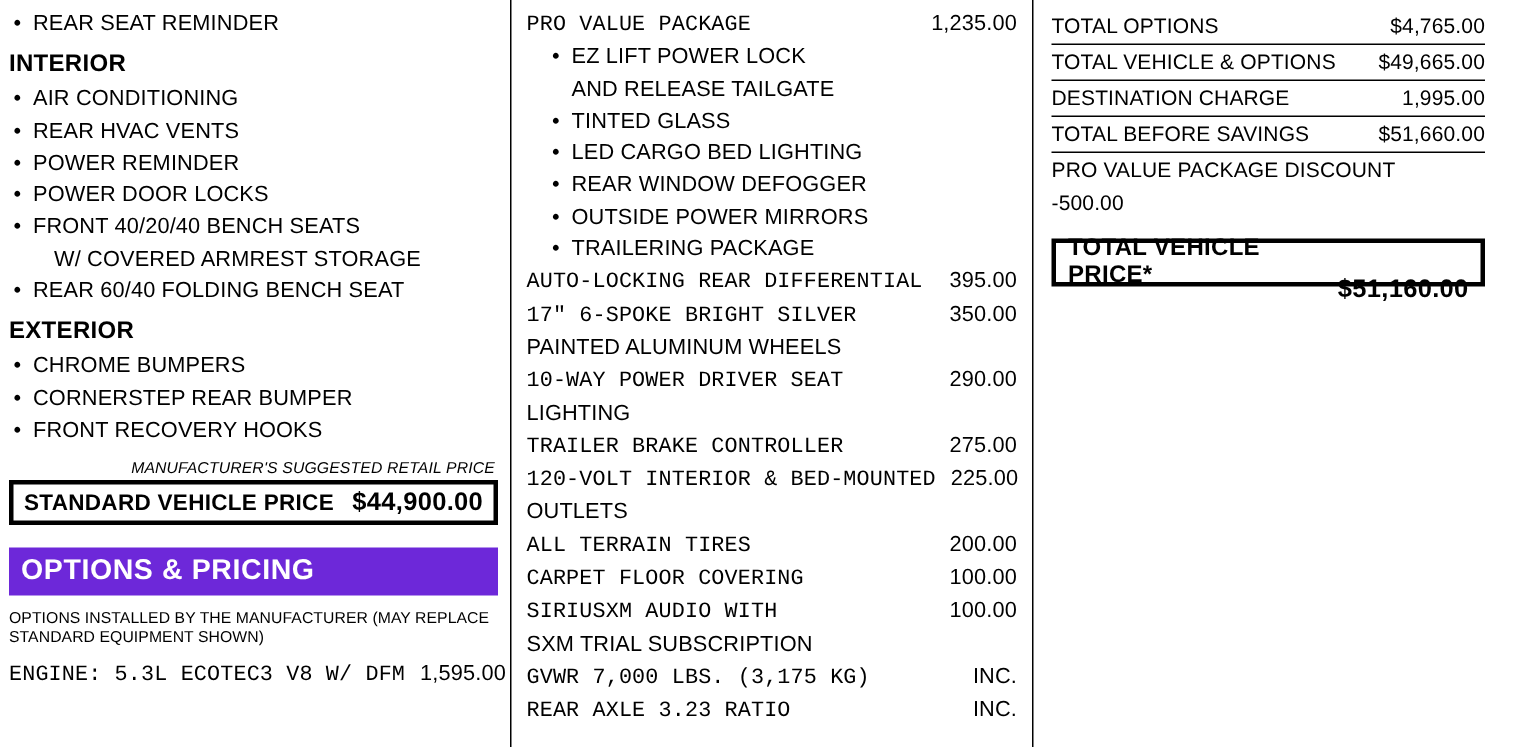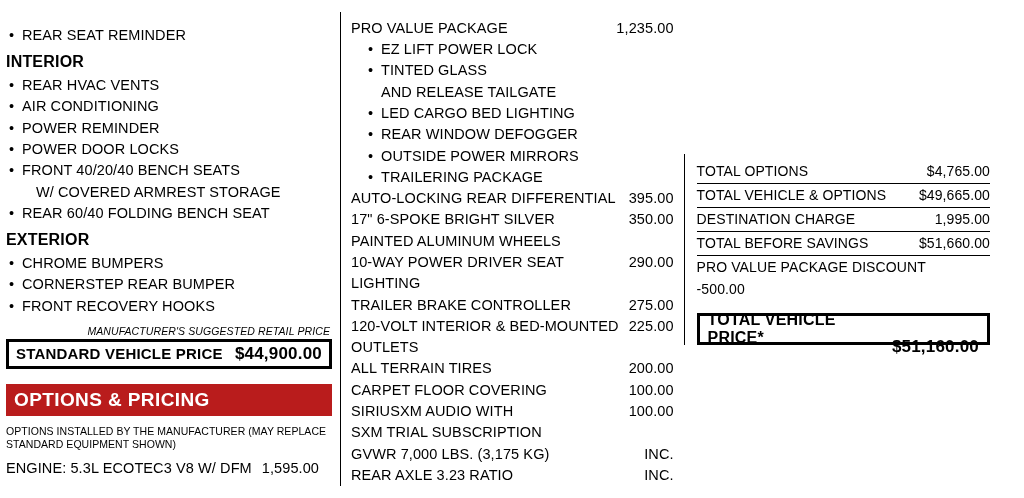--- a/index.html
+++ b/index.html
@@ -12,21 +12,20 @@
     height: 498px;
     font-family: "Liberation Sans", sans-serif;
     color: #000000;
     overflow: hidden;
   }
   .sheet {
     position: relative;
     width: 996px;
     height: 498px;
     display: flex;
-    align-items: center;
   }
   .col {
     position: relative;
     box-sizing: border-box;
   }
   .col-left {
     width: 340px;
     padding: 6px 8px 0 6px;
   }
   .col-mid {
@@ -99,21 +98,21 @@
     font-weight: bold;
     letter-spacing: 0.2px;
   }
   .price-box .val {
     font-size: 17px;
     font-weight: bold;
     letter-spacing: 0.2px;
   }
 
   .black-bar {
-    background: #b91c1c;
+    background: #6d28d9;
     color: #fff;
     height: 32px;
     display: flex;
     align-items: center;
     padding-left: 8px;
     box-sizing: border-box;
     margin-top: 15px;
     font-size: 19px;
     font-weight: bold;
     letter-spacing: 0.4px;
@@ -129,21 +128,21 @@
   
   .orow {
     display: flex;
     justify-content: space-between;
     align-items: baseline;
     font-size: 14.5px;
     line-height: 21.3px;
     letter-spacing: 0.1px;
     white-space: nowrap;
   }
-  .orow .nm { padding-right: 10px; }
+  .orow .nm { padding-right: 10px; font-family: Liberation Mono, monospace; }
   .orow .pr { text-align: right; }
 
   .engine-row {
     margin-top: 7px;
   }
   .engine-row .nm { padding-left: 0; }
   .engine-row .pr { padding-right: 20px; }
 
   
   .trow {
@@ -186,22 +185,22 @@
 <body>
 
 <div class="sheet">
 
   <div class="col col-left">
 
     <div class="line bullet">REAR SEAT REMINDER</div>
 
     <div class="section-head">INTERIOR</div>
 
+    <div class="line bullet">AIR CONDITIONING</div>
     <div class="line bullet">REAR HVAC VENTS</div>
-    <div class="line bullet">AIR CONDITIONING</div>
     <div class="line bullet">POWER REMINDER</div>
     <div class="line bullet">POWER DOOR LOCKS</div>
     <div class="line bullet">FRONT 40/20/40 BENCH SEATS</div>
     <div class="line cont">W/ COVERED ARMREST STORAGE</div>
     <div class="line bullet">REAR 60/40 FOLDING BENCH SEAT</div>
 
     <div class="section-head">EXTERIOR</div>
 
     <div class="line bullet">CHROME BUMPERS</div>
     <div class="line bullet">CORNERSTEP REAR BUMPER</div>
@@ -225,22 +224,22 @@
   </div>
 
   <div class="col col-mid">
 
     <div class="orow">
       <span class="nm">PRO VALUE PACKAGE</span>
       <span class="pr">1,235.00</span>
     </div>
 
     <div class="line bullet sub">EZ LIFT POWER LOCK</div>
+    <div class="line cont">AND RELEASE TAILGATE</div>
     <div class="line bullet sub">TINTED GLASS</div>
-    <div class="line cont">AND RELEASE TAILGATE</div>
     <div class="line bullet sub">LED CARGO BED LIGHTING</div>
     <div class="line bullet sub">REAR WINDOW DEFOGGER</div>
     <div class="line bullet sub">OUTSIDE POWER MIRRORS</div>
     <div class="line bullet sub">TRAILERING PACKAGE</div>
 
     <div class="orow">
       <span class="nm">AUTO-LOCKING REAR DIFFERENTIAL</span>
       <span class="pr">395.00</span>
     </div>
     <div class="orow">

